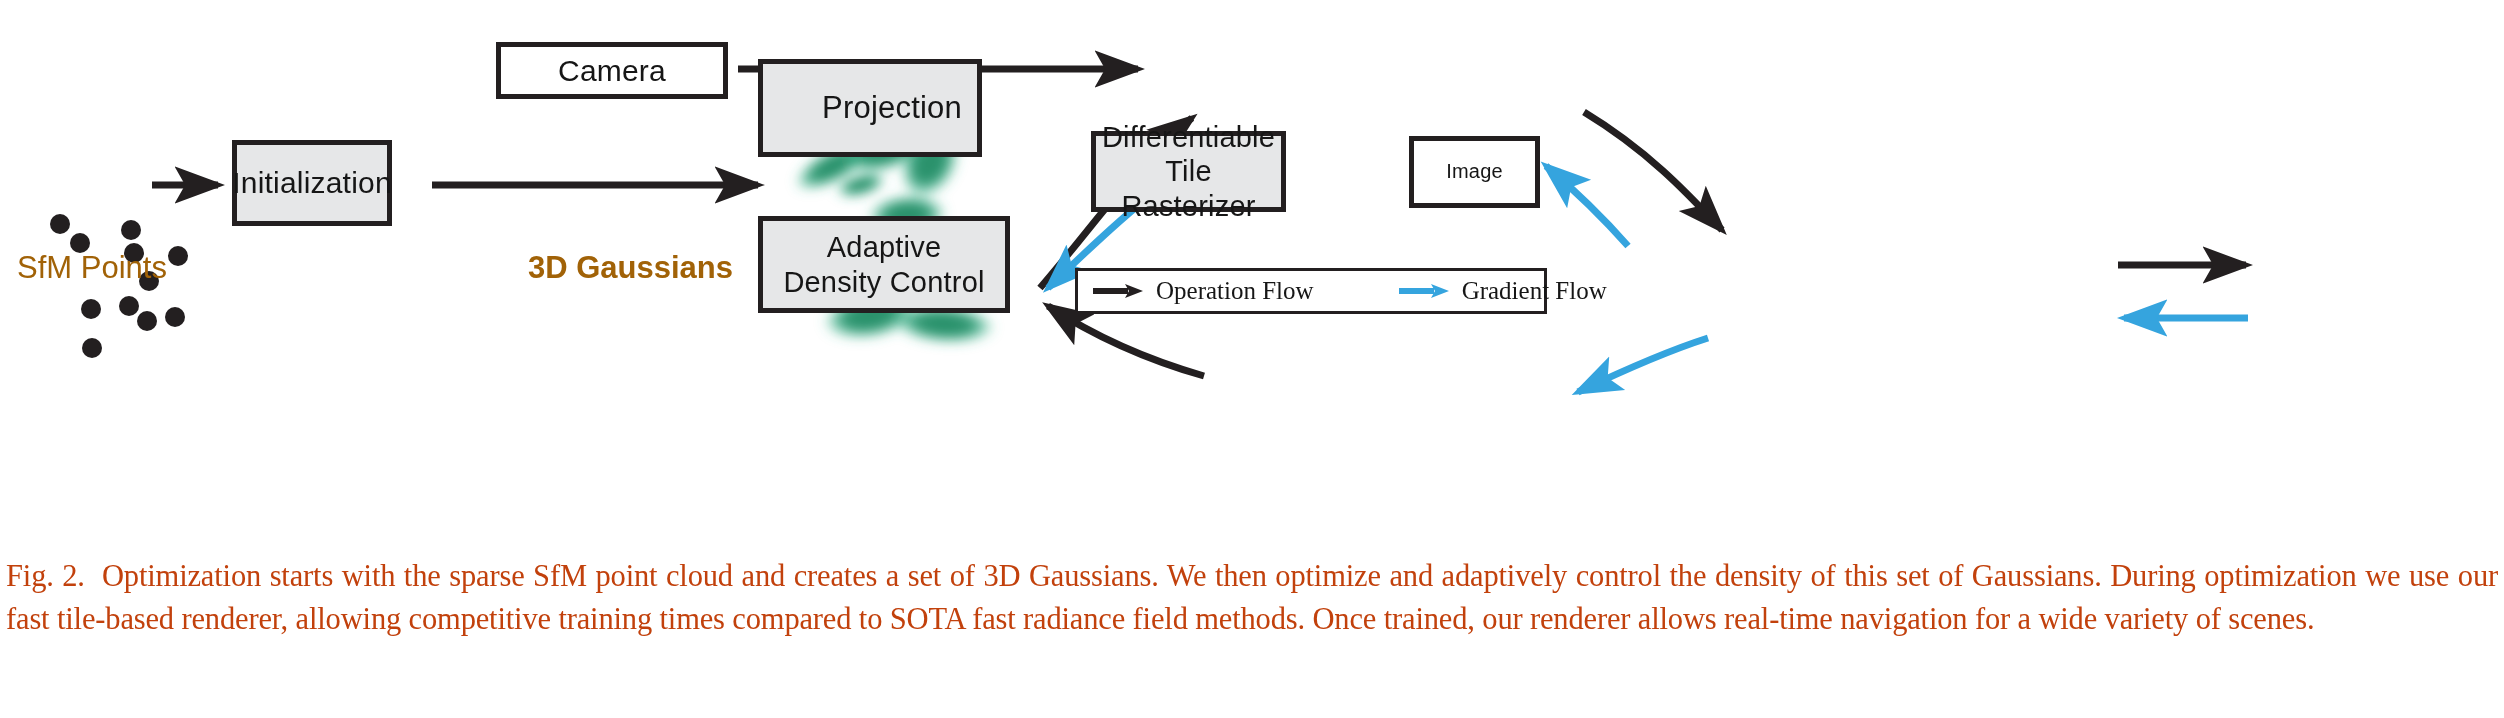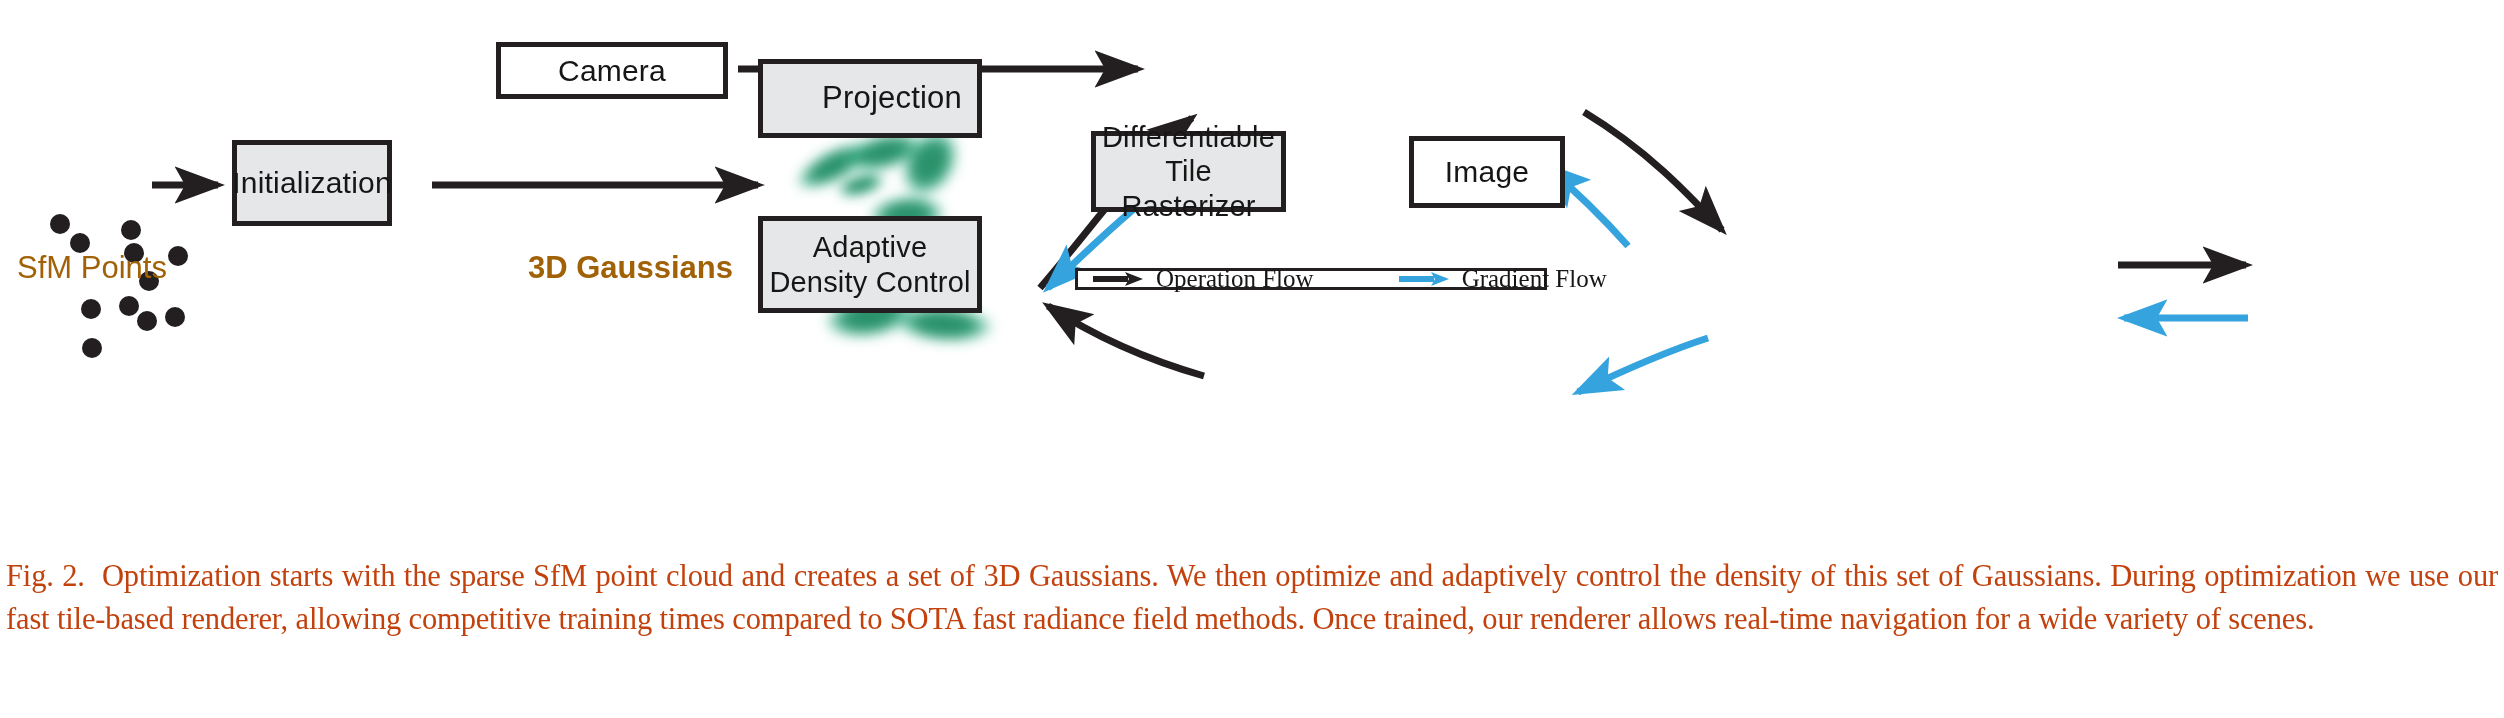--- a/index.html
+++ b/index.html
@@ -45,35 +45,35 @@
 
   #box-camera {
     left: 496px; top: 42px; width: 232px; height: 57px;
     font-size: 30px;
   }
   #box-initialization {
     left: 232px; top: 140px; width: 160px; height: 86px;
     font-size: 30px;
   }
   #box-projection {
-    left: 758px; top: 59px; width: 224px; height: 79px;
+    left: 758px; top: 59px; width: 224px; height: 98px;
     font-size: 31px;
     padding-left: 44px;
   }
   #box-adaptive {
-    left: 758px; top: 216px; width: 224px; height: 97px;
+    left: 758px; top: 216px; width: 252px; height: 97px;
     font-size: 29px;
   }
   #box-rasterizer {
     left: 1091px; top: 131px; width: 195px; height: 81px;
     font-size: 29px;
   }
   #box-image {
-    left: 1409px; top: 136px; width: 156px; height: 72px;
-    font-size: 30px;
+    left: 1409px; top: 136px; width: 131px; height: 72px;
+    font-size: 20px;
   }
 
   .caption-label {
     position: absolute;
     font-family: Liberation Sans, sans-serif;
     color: #a16207;
     white-space: nowrap;
   }
   #label-sfm {
     left: 17px; top: 250px;
@@ -82,21 +82,21 @@
   #label-gaussians {
     left: 492px; top: 250px;
     font-size: 31px;
     font-weight: bold;
     margin-left: 36px;
   }
 
   #legend-box {
     position: absolute;
     left: 1075px; top: 268px;
-    width: 472px; height: 22px;
+    width: 472px; height: 46px;
     box-sizing: border-box;
     border: 3px solid #231f20;
     background: #ffffff;
     display: flex;
     align-items: center;
   }
   .legend-entry {
     display: flex;
     align-items: center;
     height: 100%;

